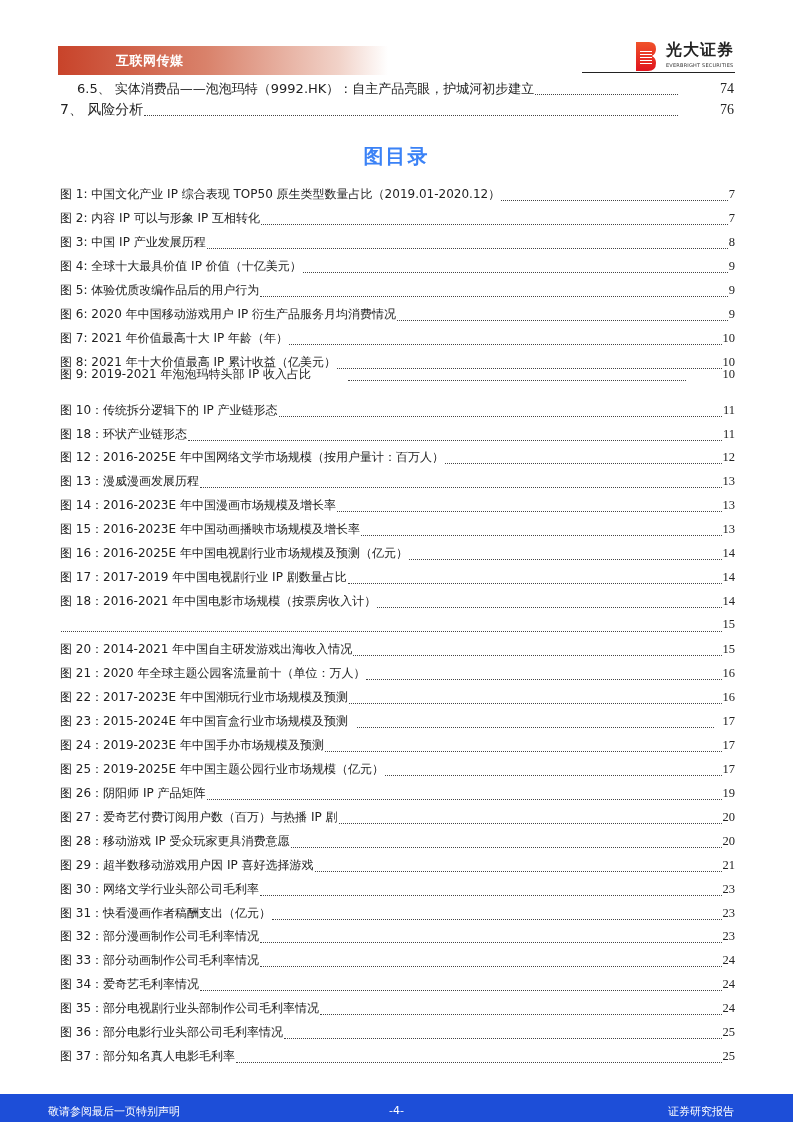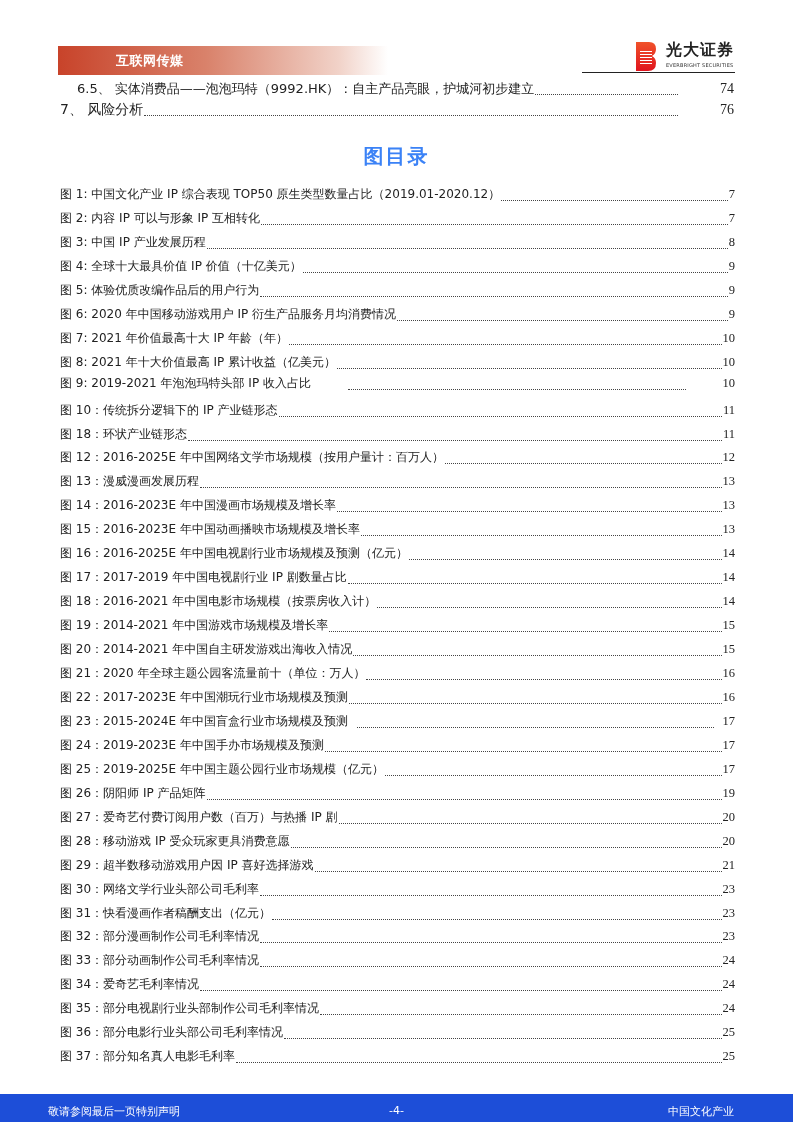--- a/index.html
+++ b/index.html
@@ -133,21 +133,21 @@
     <div class="toc-row fig-row" style="left: 60px; width: 675px; top: 329.7px;">
       <span class="label">图 7:  2021 年价值最高十大 IP 年龄（年）</span>
       <span class="leader"></span>
       <span class="page">10</span>
     </div>
     <div class="toc-row fig-row" style="left: 60px; width: 675px; top: 353.65px;">
       <span class="label">图 8:  2021 年十大价值最高 IP 累计收益（亿美元）</span>
       <span class="leader"></span>
       <span class="page">10</span>
     </div>
-    <div class="toc-row fig-row" style="left: 60px; width: 675px; top: 375px; gap: 36px;">
+    <div class="toc-row fig-row" style="left: 60px; width: 675px; top: 366px; gap: 36px;">
       <span class="label">图 9:  2019-2021 年泡泡玛特头部 IP 收入占比</span>
       <span class="leader"></span>
       <span class="page">10</span>
     </div>
     <div class="toc-row fig-row" style="left: 60px; width: 675px; top: 401.55px;">
       <span class="label">图 10：传统拆分逻辑下的 IP 产业链形态</span>
       <span class="leader"></span>
       <span class="page">11</span>
     </div>
     <div class="toc-row fig-row" style="left: 60px; width: 675px; top: 425.5px;">
@@ -184,21 +184,20 @@
       <span class="label">图 17：2017-2019 年中国电视剧行业 IP 剧数量占比</span>
       <span class="leader"></span>
       <span class="page">14</span>
     </div>
     <div class="toc-row fig-row" style="left: 60px; width: 675px; top: 593.15px;">
       <span class="label">图 18：2016-2021 年中国电影市场规模（按票房收入计）</span>
       <span class="leader"></span>
       <span class="page">14</span>
     </div>
     <div class="toc-row fig-row" style="left: 60px; width: 675px; top: 617.1px;">
-      <span class="label">图 19：2014-2021 年中国游戏市场规模及增长率</span>
       <span class="leader"></span>
       <span class="page">15</span>
     </div>
     <div class="toc-row fig-row" style="left: 60px; width: 675px; top: 641.05px;">
       <span class="label">图 20：2014-2021 年中国自主研发游戏出海收入情况</span>
       <span class="leader"></span>
       <span class="page">15</span>
     </div>
     <div class="toc-row fig-row" style="left: 60px; width: 675px; top: 665px;">
       <span class="label">图 21：2020 年全球主题公园客流量前十（单位：万人）</span>
@@ -283,14 +282,14 @@
     <div class="toc-row fig-row" style="left: 60px; width: 675px; top: 1048.2px;">
       <span class="label">图 37：部分知名真人电影毛利率</span>
       <span class="leader"></span>
       <span class="page">25</span>
     </div>
   </div>
 
 <div class="footer">
   <span style="left:48px;">敬请参阅最后一页特别声明</span>
   <span style="left:389px;">-4-</span>
-  <span style="left:668px;">中国文化产业</span>
+  <span style="left:668px;">证券研究报告</span>
 </div>
 
 </body></html>

